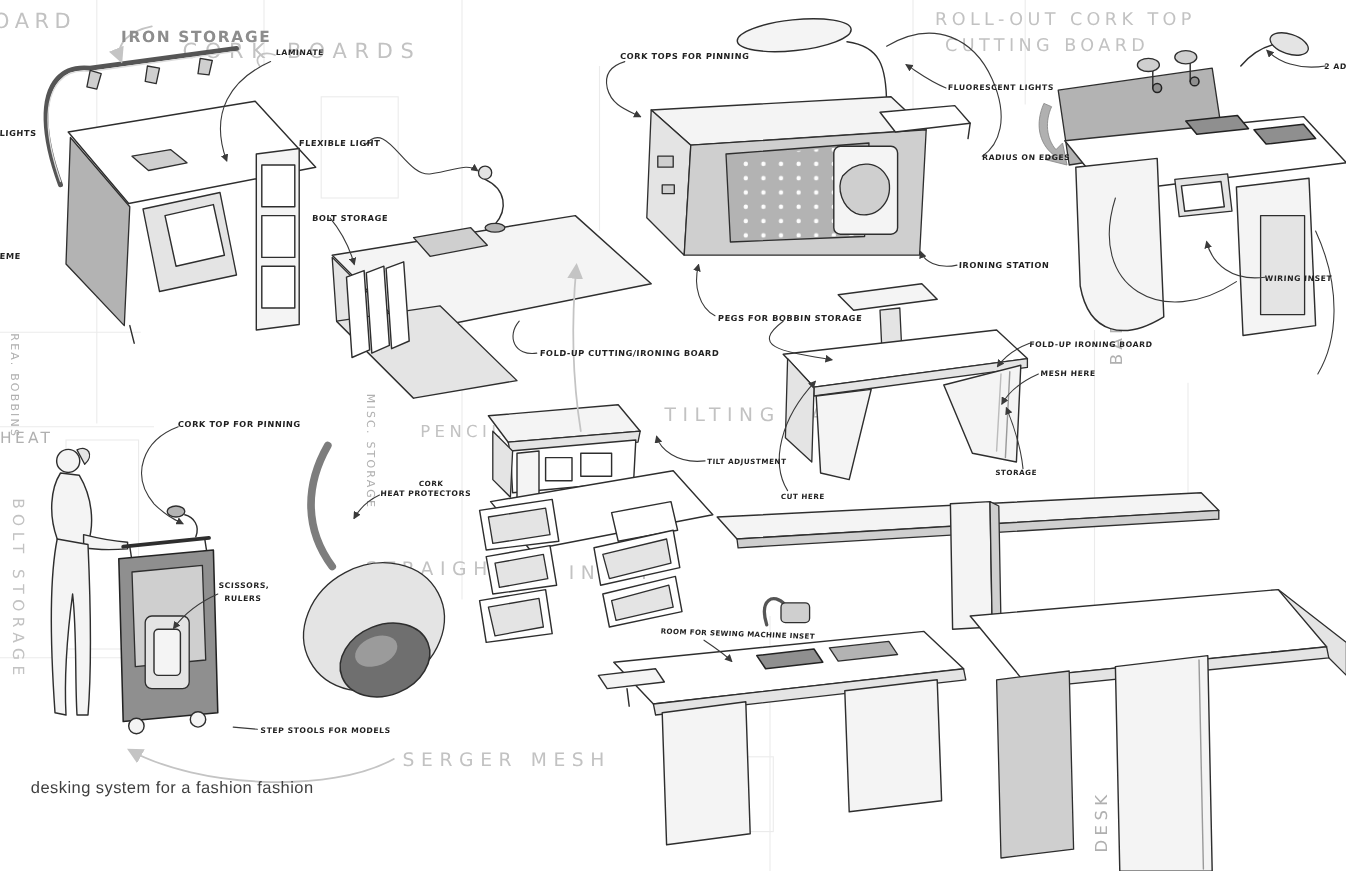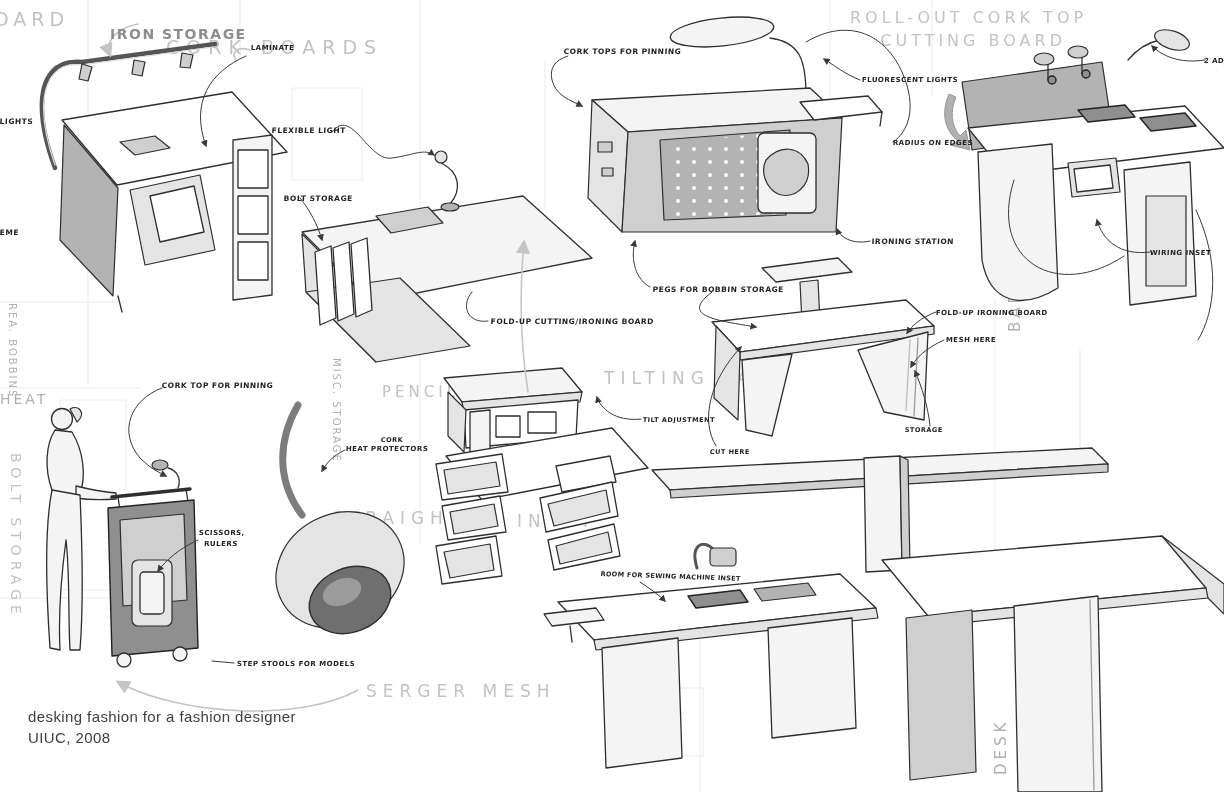--- a/index.html
+++ b/index.html
@@ -45,21 +45,21 @@
         <path d="M0,598 H120"></path>
       <rect x="292" y="88" width="70" height="92"></rect>
       <rect x="645" y="688" width="58" height="68"></rect>
       <rect x="60" y="400" width="66" height="190"></rect>
     </g>
   </svg>
 
   <div id="anno-under">
       <span class="anno pencil" style="left: -24px; top: 6px; font-size: 19px; letter-spacing: 5px;">BOARD</span>
       <span class="anno pencil" style="left: 166px; top: 34px; font-size: 19px; letter-spacing: 7px;">CORK BOARDS</span>
-      <span class="anno pencil" style="left: 850px; top: 6px; font-size: 16px; letter-spacing: 4px; text-align: center;">ROLL-OUT CORK TOP
+      <span class="anno pencil" style="left: 850px; top: 6px; font-size: 16px; letter-spacing: 4px;">ROLL-OUT CORK TOP
  CUTTING BOARD</span>
       <span class="anno pencil" style="left: 604px; top: 366px; font-size: 17px; letter-spacing: 6px;">TILTING LAMP</span>
       <span class="anno pencil" style="left: 332px; top: 506px; font-size: 17px; letter-spacing: 6px;">STRAIGHT</span>
       <span class="anno pencil" style="left: 517px; top: 509px; font-size: 17px; letter-spacing: 6px;">INSET</span>
       <span class="anno pencil" style="left: 366px; top: 679px; font-size: 17px; letter-spacing: 6px;">SERGER MESH</span>
       <span class="anno pencil" style="left: 382px; top: 382px; font-size: 15px; letter-spacing: 4px;">PENCIL P</span>
       <span class="anno pencil-mid" style="left: 0px; top: 389px; font-size: 14px; letter-spacing: 3px;">HEAT</span>
       <span class="anno pencil-mid" style="left: 20px; top: 303px; font-size: 10px; letter-spacing: 2px; transform: rotate(90deg);">REA. BOBBINS</span>
       <span class="anno pencil" style="left: 26px; top: 453px; font-size: 14px; letter-spacing: 5px; transform: rotate(90deg);">BOLT STORAGE</span>
       <span class="anno pencil-mid" style="left: 1004px; top: 332px; font-size: 15px; letter-spacing: 4px; transform: rotate(-90deg);">BAR</span>
@@ -289,17 +289,16 @@
       <span class="anno ink" style="left: 162px; top: 380px; font-size: 7.5px; letter-spacing: 0.5px;">CORK TOP FOR PINNING</span>
       <span class="anno ink" style="left: 381px; top: 436px; font-size: 6.5px; letter-spacing: 0.5px;">CORK</span>
       <span class="anno ink" style="left: 346px; top: 444px; font-size: 7px; letter-spacing: 0.5px;">HEAT PROTECTORS</span>
       <span class="anno ink" style="left: 199px; top: 528px; font-size: 7px; letter-spacing: 0.5px;">SCISSORS,
   RULERS</span>
       <span class="anno ink" style="left: 237px; top: 659px; font-size: 7px; letter-spacing: 0.5px;">STEP STOOLS FOR MODELS</span>
       <span class="anno ink" style="left: 601px; top: 570px; font-size: 6.5px; letter-spacing: 0.3px; transform: rotate(2deg) skewX(-3deg);">ROOM FOR SEWING MACHINE INSET</span>
     </div>
 
   <div id="caption">
-    <div>desking fashion for a fashion designer</div>
-    <div>UIUC, 2008</div>
+    <div>desking system for a fashion fashion</div>
   </div>
 
 </div>
 
 </body></html>

